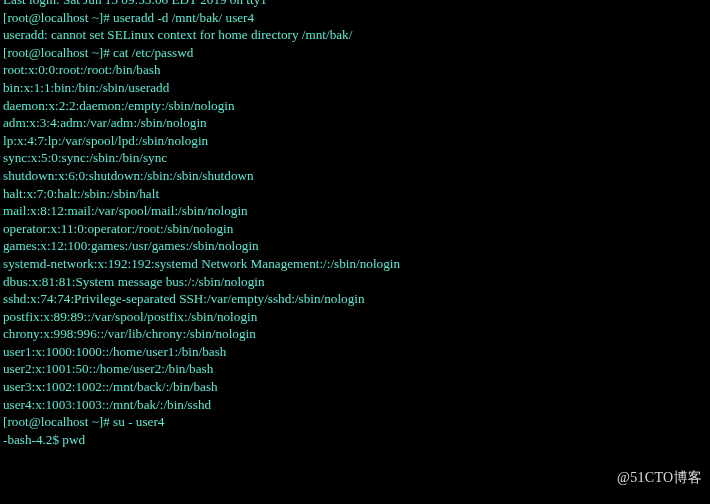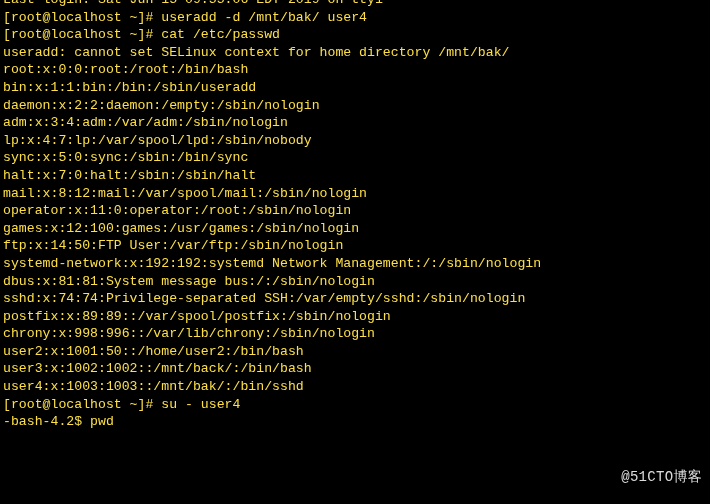--- a/index.html
+++ b/index.html
@@ -24,62 +24,63 @@
   #screen {
     position: absolute;
     left: 3px;
     top: -9px;
     width: 707px;
   }
   .line {
     white-space: pre;
     height: 17.6px;
     line-height: 17.6px;
-    color: #fde047;
-    font-family: Liberation Mono, monospace;
+    color: #5eead4;
+    font-family: Liberation Serif, serif;
     font-size: 13.2px;
     overflow: hidden;
   }
   #watermark {
     position: absolute;
     right: 8px;
     bottom: 17px;
     color: #e8e8e8;
-    font-family: Liberation Mono, monospace;
+    font-family: Liberation Serif, serif;
     font-size: 14px;
     letter-spacing: 0.3px;
     opacity: 0.95;
     user-select: none;
   }
 </style>
 </head>
 <body>
 
 <div id="terminal">
   <div id="screen">
       <div class="line">Last login: Sat Jun 15 09:55:06 EDT 2019 on tty1</div>
       <div class="line">[root@localhost ~]# useradd -d /mnt/bak/ user4</div>
+      <div class="line">useradd: cannot set SELinux context for home directory /mnt/bak/</div>
       <div class="line">[root@localhost ~]# cat /etc/passwd</div>
-      <div class="line">useradd: cannot set SELinux context for home directory /mnt/bak/</div>
       <div class="line">root:x:0:0:root:/root:/bin/bash</div>
       <div class="line">bin:x:1:1:bin:/bin:/sbin/useradd</div>
       <div class="line">daemon:x:2:2:daemon:/empty:/sbin/nologin</div>
       <div class="line">adm:x:3:4:adm:/var/adm:/sbin/nologin</div>
-      <div class="line">lp:x:4:7:lp:/var/spool/lpd:/sbin/nobody</div>
+      <div class="line">lp:x:4:7:lp:/var/spool/lpd:/sbin/nologin</div>
       <div class="line">sync:x:5:0:sync:/sbin:/bin/sync</div>
+      <div class="line">shutdown:x:6:0:shutdown:/sbin:/sbin/shutdown</div>
       <div class="line">halt:x:7:0:halt:/sbin:/sbin/halt</div>
       <div class="line">mail:x:8:12:mail:/var/spool/mail:/sbin/nologin</div>
       <div class="line">operator:x:11:0:operator:/root:/sbin/nologin</div>
       <div class="line">games:x:12:100:games:/usr/games:/sbin/nologin</div>
-      <div class="line">ftp:x:14:50:FTP User:/var/ftp:/sbin/nologin</div>
       <div class="line">systemd-network:x:192:192:systemd Network Management:/:/sbin/nologin</div>
       <div class="line">dbus:x:81:81:System message bus:/:/sbin/nologin</div>
       <div class="line">sshd:x:74:74:Privilege-separated SSH:/var/empty/sshd:/sbin/nologin</div>
       <div class="line">postfix:x:89:89::/var/spool/postfix:/sbin/nologin</div>
       <div class="line">chrony:x:998:996::/var/lib/chrony:/sbin/nologin</div>
+      <div class="line">user1:x:1000:1000::/home/user1:/bin/bash</div>
       <div class="line">user2:x:1001:50::/home/user2:/bin/bash</div>
       <div class="line">user3:x:1002:1002::/mnt/back/:/bin/bash</div>
       <div class="line">user4:x:1003:1003::/mnt/bak/:/bin/sshd</div>
       <div class="line">[root@localhost ~]# su - user4</div>
       <div class="line">-bash-4.2$ pwd</div>
     </div>
   <div id="watermark">@51CTO博客</div>
 </div>
 
 </body></html>

